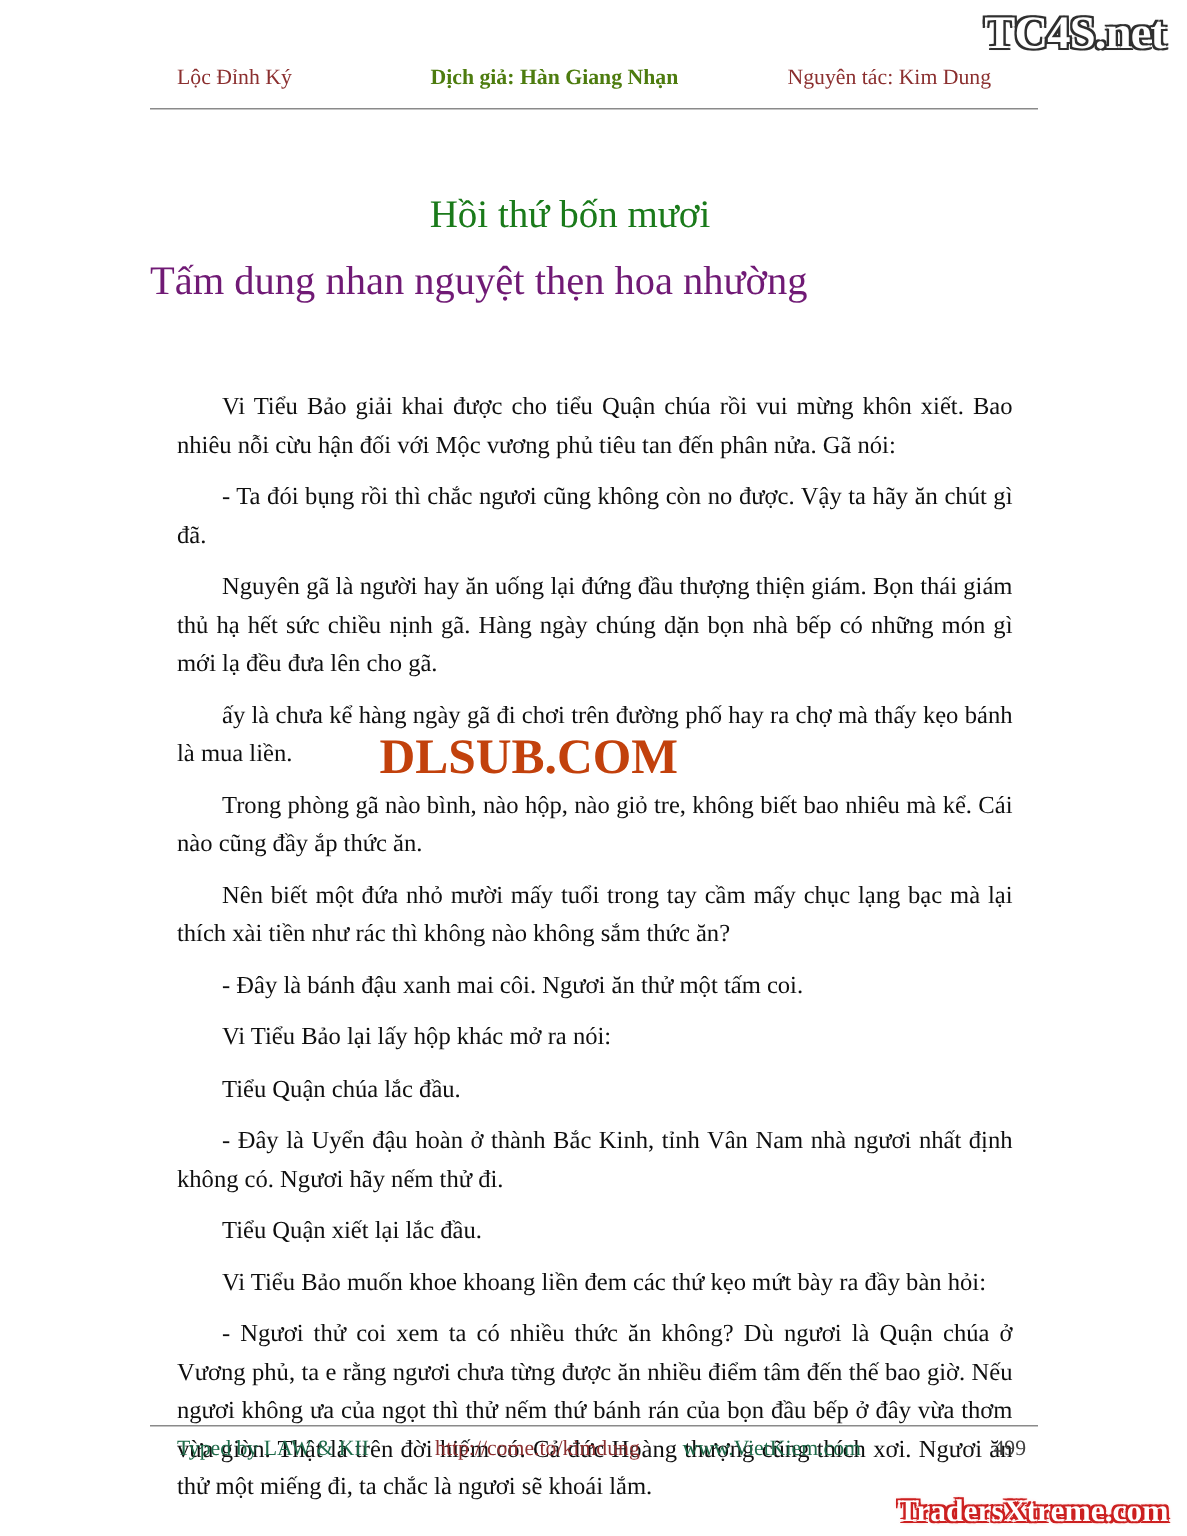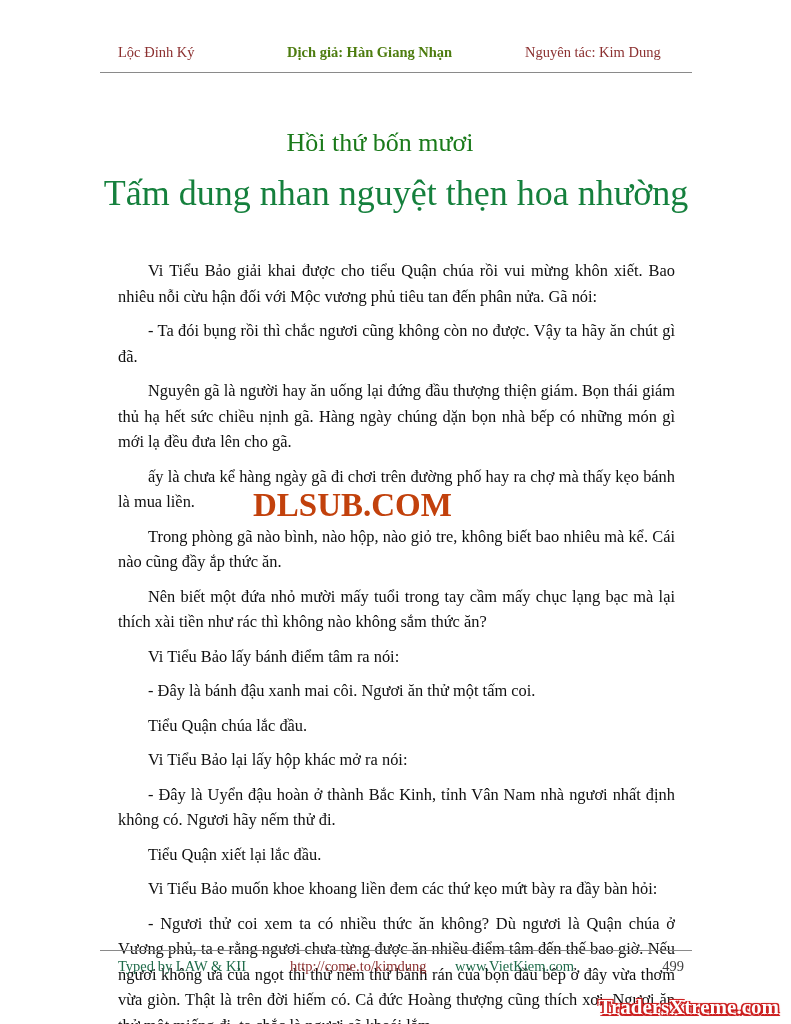--- a/index.html
+++ b/index.html
@@ -118,23 +118,23 @@
     text-align: center;
     font-size: 26px;
     color: #1a7a1a;
     font-family: "Liberation Serif", serif;
   }
   .title-sub {
     position: absolute;
     left: 100px;
     top: 172px;
     width: 592px;
-    text-align: center;
-    font-size: 36px;
-    color: #15803d;
+    text-align: left;
+    font-size: 27px;
+    color: #701a75;
     font-family: "Liberation Serif", serif;
   }
 
   
   .body-text {
     position: absolute;
     left: 118px;
     top: 258px;
     width: 557px;
     font-size: 16.4px;
@@ -164,42 +164,42 @@
   .f-left   { left: 18px;  color: #1f6b4a; font-family: Liberation Serif, serif; }
   .f-mid    { left: 190px; color: #8b2f2f; }
   .f-right  { left: 355px; color: #1f6b4a; }
   .f-page   { right: 8px;  color: #404040; }
 </style>
 </head>
 <body>
 
 <div class="page">
 
+  <div class="wm-top">TC4S.net</div>
 
   <div class="header">
     <span class="h-item h-left">Lộc Đỉnh Ký</span>
     <span class="h-item h-center">Dịch giả: Hàn Giang Nhạn</span>
     <span class="h-item h-right">Nguyên tác: Kim Dung</span>
   </div>
   <div class="rule-top"></div>
 
   <div class="title-main">Hồi thứ bốn mươi</div>
   <div class="title-sub">Tấm dung nhan nguyệt thẹn hoa nhường</div>
 
   <div class="body-text">
     <p>Vi Tiểu Bảo giải khai được cho tiểu Quận chúa rồi vui mừng khôn xiết. Bao nhiêu nỗi cừu hận đối với Mộc vương phủ tiêu tan đến phân nửa. Gã nói:</p>
     <p>- Ta đói bụng rồi thì chắc ngươi cũng không còn no được. Vậy ta hãy ăn chút gì đã.</p>
     <p>Nguyên gã là người hay ăn uống lại đứng đầu thượng thiện giám. Bọn thái giám thủ hạ hết sức chiều nịnh gã. Hàng ngày chúng dặn bọn nhà bếp có những món gì mới lạ đều đưa lên cho gã.</p>
     <p>ấy là chưa kể hàng ngày gã đi chơi trên đường phố hay ra chợ mà thấy kẹo bánh là mua liền.</p>
     <p>Trong phòng gã nào bình, nào hộp, nào giỏ tre, không biết bao nhiêu mà kể. Cái nào cũng đầy ắp thức ăn.</p>
     <p>Nên biết một đứa nhỏ mười mấy tuổi trong tay cầm mấy chục lạng bạc mà lại thích xài tiền như rác thì không nào không sắm thức ăn?</p>
-    <p>Vi Tiểu Bảo lấy bánh điểm tâm ra nói:</p>
     <p>- Đây là bánh đậu xanh mai côi. Ngươi ăn thử một tấm coi.</p>
+    <p>Vi Tiểu Bảo lại lấy hộp khác mở ra nói:</p>
     <p>Tiểu Quận chúa lắc đầu.</p>
-    <p>Vi Tiểu Bảo lại lấy hộp khác mở ra nói:</p>
     <p>- Đây là Uyển đậu hoàn ở thành Bắc Kinh, tỉnh Vân Nam nhà ngươi nhất định không có. Ngươi hãy nếm thử đi.</p>
     <p>Tiểu Quận xiết lại lắc đầu.</p>
     <p>Vi Tiểu Bảo muốn khoe khoang liền đem các thứ kẹo mứt bày ra đầy bàn hỏi:</p>
     <p>- Ngươi thử coi xem ta có nhiều thức ăn không? Dù ngươi là Quận chúa ở Vương phủ, ta e rằng ngươi chưa từng được ăn nhiều điểm tâm đến thế bao giờ. Nếu ngươi không ưa của ngọt thì thử nếm thứ bánh rán của bọn đầu bếp ở đây vừa thơm vừa giòn. Thật là trên đời hiếm có. Cả đức Hoàng thượng cũng thích xơi. Ngươi ăn thử một miếng đi, ta chắc là ngươi sẽ khoái lắm.</p>
   </div>
 
   <div class="wm-center">DLSUB.COM</div>
 
   <div class="rule-bottom"></div>
   <div class="footer">

